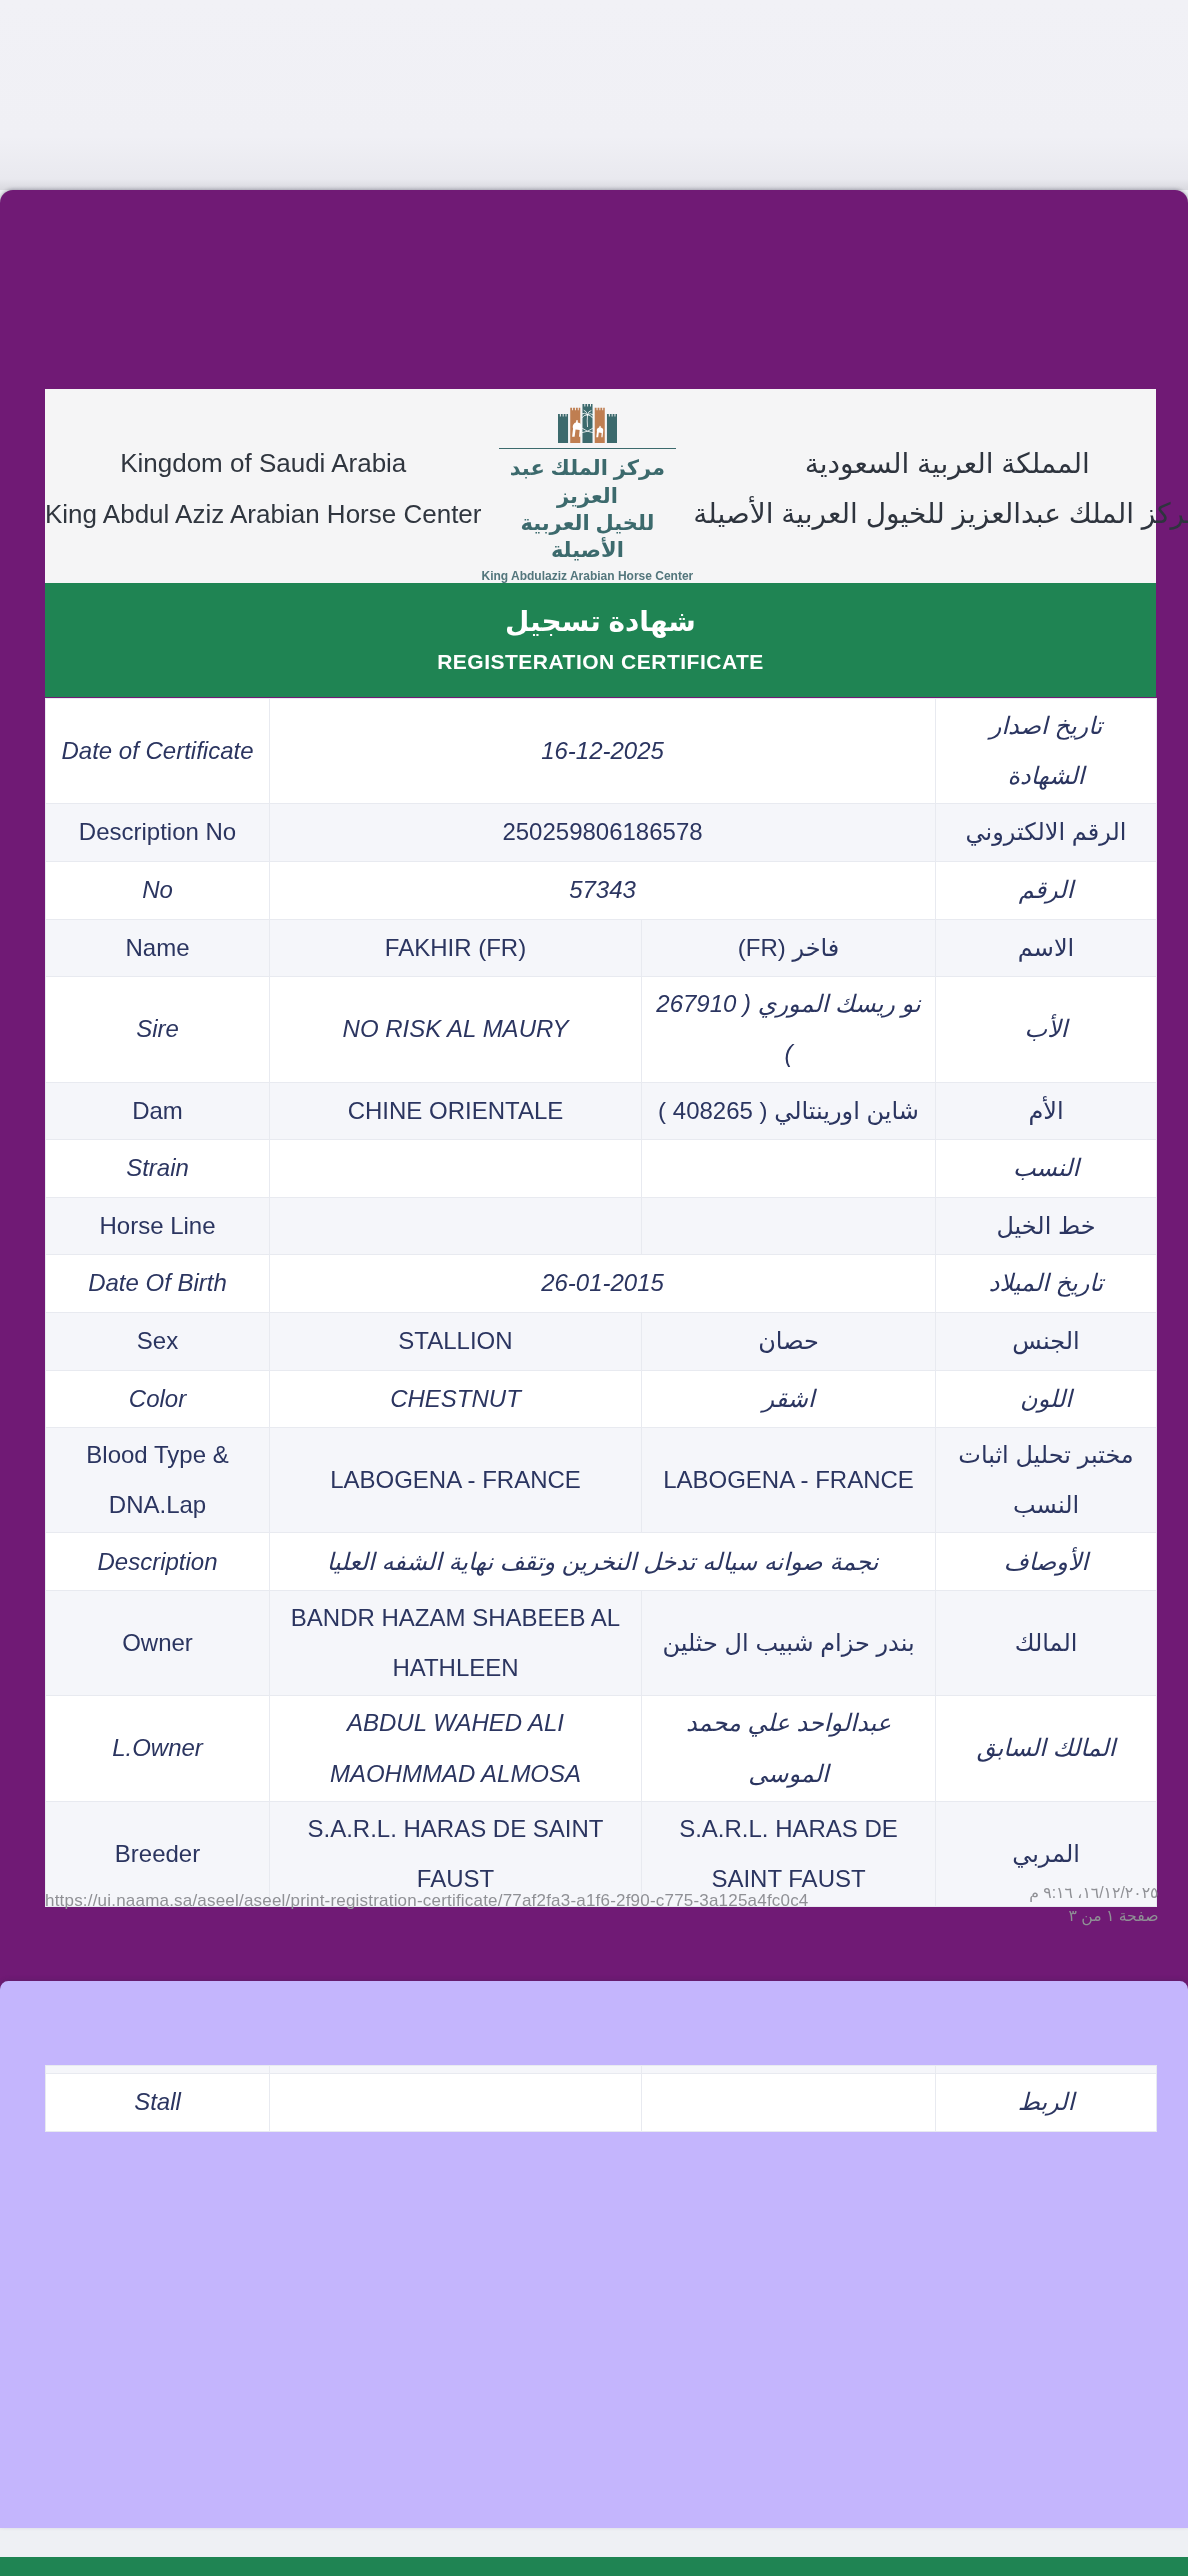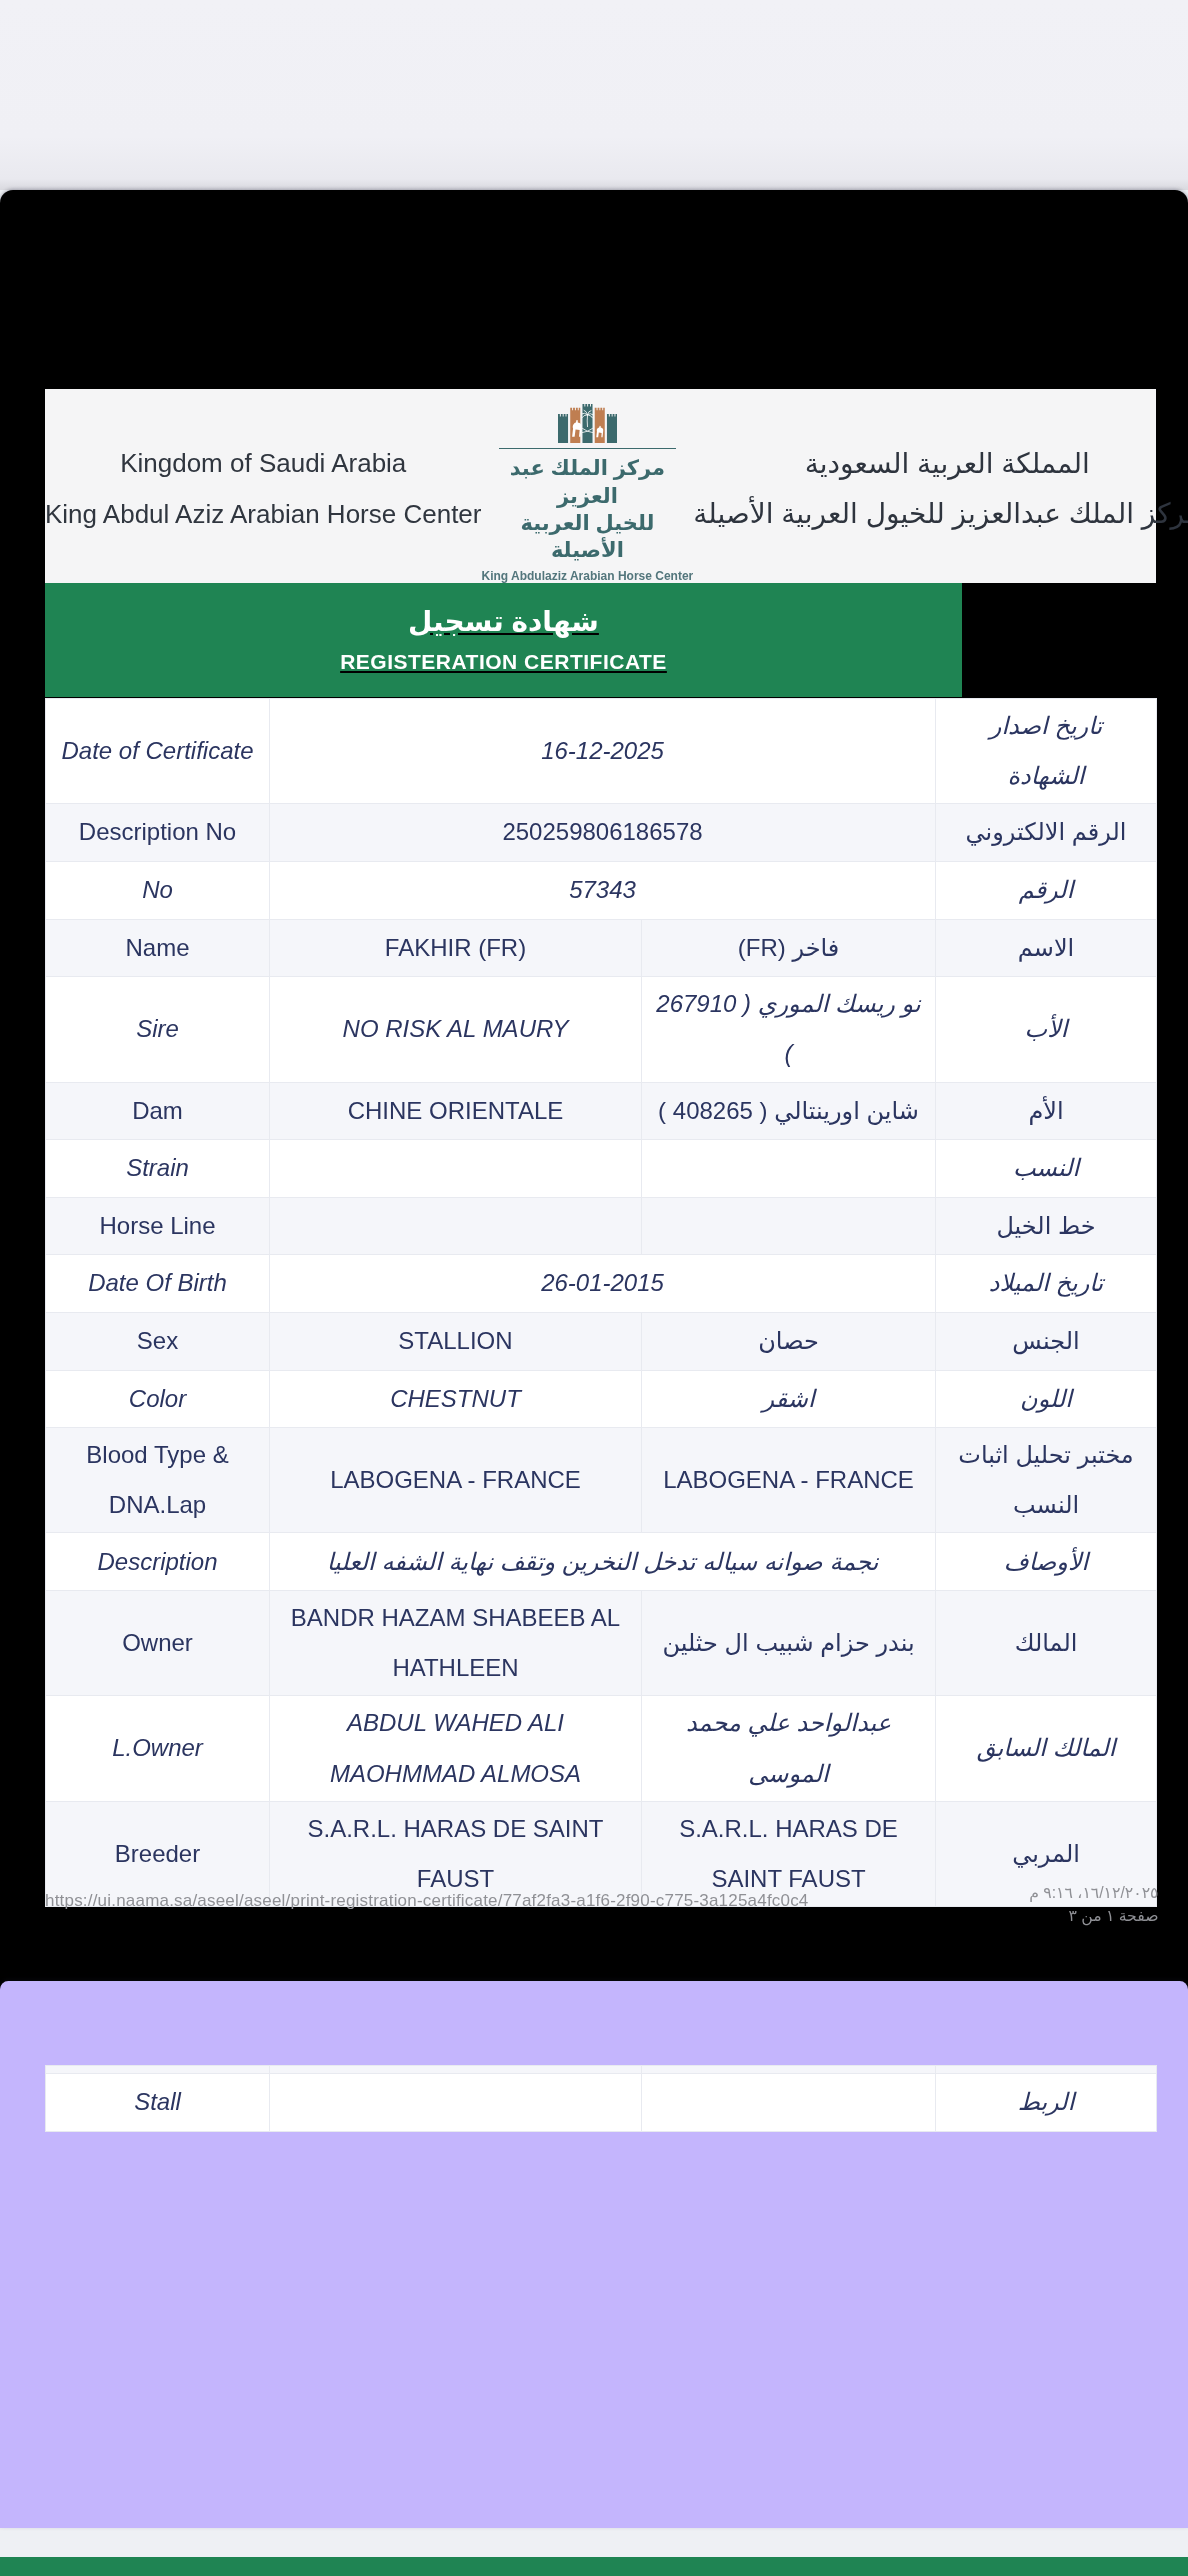--- a/index.html
+++ b/index.html
@@ -13,21 +13,21 @@
 
   
   .top-band{
     left:0;top:0;width:1188px;height:190px;
     background:linear-gradient(180deg,#f1f1f6 0%,#f0f0f5 72%,#e9e9ef 94%,#d9d9df 100%);
     z-index:1;
   }
 
   
   .page1{
-    left:0;top:190px;width:1188px;height:1817px;background:#000000;
+    left:0;top:190px;width:1188px;height:1817px;background:#701a75;
     border-radius:13px 13px 8.3px 8.3px;
     box-shadow:0 -0.9px 3.7px rgba(40,40,60,.25),0 2.8px 5.5px rgba(40,40,60,.28);
     z-index:2;
   }
   .separator{left:0;top:2007px;width:1188px;height:22px;background:#e3e3e9;z-index:1;}
   .page2{
     left:0;top:1981px;width:1188px;height:547px;background:#c4b5fd;
     border-radius:8.3px 8.3px 0 0;
     box-shadow:0 -1.8px 4.6px rgba(40,40,60,.16);
     z-index:2;
@@ -44,22 +44,22 @@
   .hdr-en-2{font-size:26px;color:#30363f;line-height:1;white-space:nowrap;}
   .hdr-ar-1{font-size:28px;color:#2e343e;line-height:1;margin-bottom:22px;white-space:nowrap;}
   .hdr-ar-2{font-size:28px;color:#2e343e;line-height:1;white-space:nowrap;}
   .hdr-logo{width:276px;display:flex;flex-direction:column;align-items:center;padding-top:14.7px;}
   .logo-rule{width:177px;height:2.8px;background:#3c6a6d;margin:4.6px 0 5.5px 0;}
   .logo-ar{font-size:21px;font-weight:bold;color:#3c6a6d;line-height:1.3;text-align:center;}
   .logo-en{font-size:12px;font-weight:bold;color:#53767c;margin-top:5.5px;white-space:nowrap;}
 
   
   .green-banner{
-    left:45px;top:393px;width:917px;height:114px;background:#1f8453;
-    display:flex;flex-direction:column;align-items:center;justify-content:center;gap:14.7px;text-decoration:underline;
+    left:45px;top:393px;width:1111px;height:114px;background:#1f8453;
+    display:flex;flex-direction:column;align-items:center;justify-content:center;gap:14.7px;
   }
   .banner-ar{color:#ffffff;font-size:28px;font-weight:bold;line-height:1;}
   .banner-en{color:#ffffff;font-size:21px;font-weight:bold;letter-spacing:0.5px;line-height:1;}
 
   
   table.cert{
     position:absolute;left:45px;top:508px;width:1111px;
     border-collapse:collapse;table-layout:fixed;
   }
   table.cert2{position:absolute;left:45px;top:84px;width:1111px;border-collapse:collapse;table-layout:fixed;}

